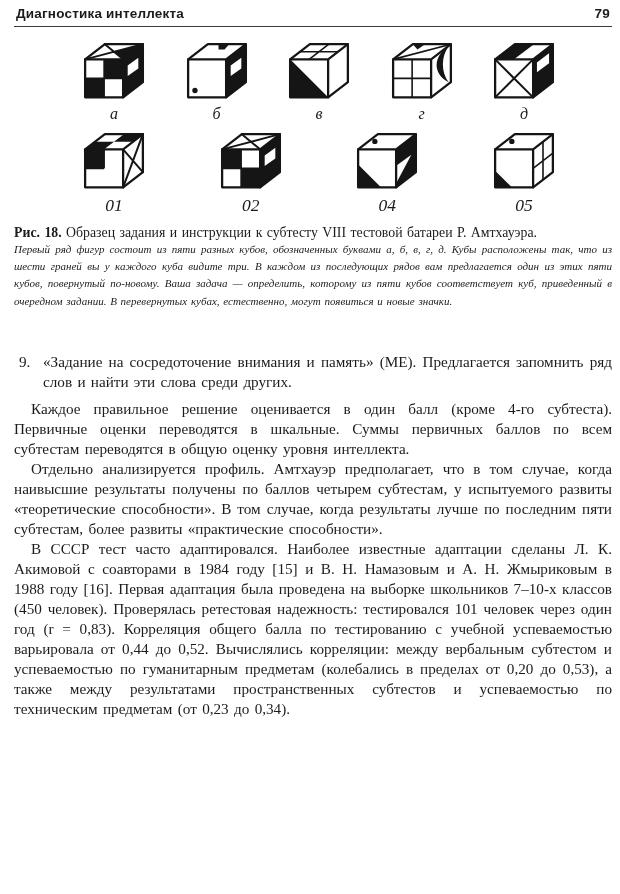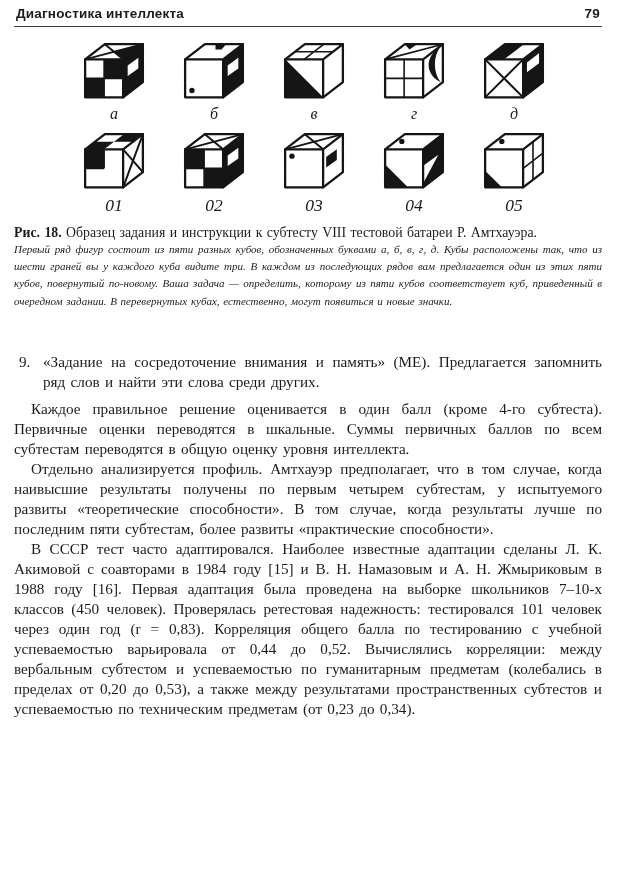--- a/index.html
+++ b/index.html
@@ -1,20 +1,20 @@
 <!DOCTYPE html>
 <html><head>
 <meta charset="utf-8">
 <style>
   html,body{margin:0;padding:0;background:#ffffff;}
   .page{
     position:relative;
     width:620px;height:894px;
     box-sizing:border-box;
-    padding:5px 18px 0 14px;
+    padding:5px 8px 0 14px;
     background:#ffffff;
     color:#1b1b1b;
     overflow:hidden;
     font-family:"Liberation Serif",serif;
   }
   
   .running{
     display:flex;justify-content:space-between;align-items:baseline;
     font-family:"Liberation Sans",sans-serif;
     font-weight:bold;font-size:13.5px;line-height:16px;
@@ -151,31 +151,20 @@
               <path d="M12 32h25v25H12z M37 57h25v25H37z" fill="#151515"></path>
               <path d="M37 32v50 M12 57h50" class="ln2"></path>
               <path class="out" d="M12 32 38 12h50v50L62 82H12z"></path>
               <path class="out" d="M12 32h50 M62 32 88 12 M62 32v50"></path>
             </svg>
             <div class="cube-label num">02</div>
           </div>
           <div class="cube-cell">
             <svg viewBox="0 0 100 92" width="76" height="70" xmlns="http://www.w3.org/2000/svg">
               <path d="M12 32 38 12h50v50L62 82H12z" fill="#ffffff"></path>
-              <path d="M12 32 88 12 M62 32 38 12" class="ln"></path>
-              <path d="M66 42 80 32v14L66 56z" fill="#151515"></path>
-              <circle cx="21" cy="41" r="3.5" fill="#151515"></circle>
-              <path class="out" d="M12 32 38 12h50v50L62 82H12z"></path>
-              <path class="out" d="M12 32h50 M62 32 88 12 M62 32v50"></path>
-            </svg>
-            <div class="cube-label num">03</div>
-          </div>
-          <div class="cube-cell">
-            <svg viewBox="0 0 100 92" width="76" height="70" xmlns="http://www.w3.org/2000/svg">
-              <path d="M12 32 38 12h50v50L62 82H12z" fill="#ffffff"></path>
               <circle cx="34" cy="21.5" r="3.5" fill="#151515"></circle>
               <path d="M62 32 88 12v50L62 82z" fill="#151515"></path>
               <path d="M63 75V53l19-14z" fill="#ffffff"></path>
               <path d="M12 52 42 82H12z" fill="#151515"></path>
               <path class="out" d="M12 32 38 12h50v50L62 82H12z"></path>
               <path class="out" d="M12 32h50 M62 32 88 12 M62 32v50"></path>
             </svg>
             <div class="cube-label num">04</div>
           </div>
           <div class="cube-cell">
@@ -196,17 +185,17 @@
       <p class="cap-italic">Первый ряд фигур состоит из пяти разных кубов, обозначенных буквами а, б, в, г, д. Кубы расположены так, что из шести граней вы у каждого куба видите три. В каждом из последующих рядов вам предлагается один из этих пяти кубов, повернутый по-новому. Ваша задача — определить, которому из пяти кубов соответствует куб, приведенный в очередном задании. В перевернутых кубах, естественно, могут появиться и новые значки.</p>
     </div>
   </section>
 
   <main>
     <div class="item9">
       <span class="num">9.</span>
       <span class="txt">«Задание на сосредоточение внимания и память» (ME). Предлагается запомнить ряд слов и найти эти слова среди других.</span>
     </div>
     <p>Каждое правильное решение оценивается в один балл (кроме 4-го субтеста). Первичные оценки переводятся в шкальные. Суммы первичных баллов по всем субтестам переводятся в общую оценку уровня интеллекта.</p>
-    <p>Отдельно анализируется профиль. Амтхауэр предполагает, что в том случае, когда наивысшие результаты получены по первым четырем субтестам, у испытуемого развиты «теоретические способности». В том случае, когда результаты лучше по последним пяти субтестам, более развиты «практические способности».</p>
+    <p>Отдельно анализируется профиль. Амтхауэр предполагает, что в том случае, когда наивысшие результаты получены по баллов четырем субтестам, у испытуемого развиты «теоретические способности». В том случае, когда результаты лучше по последним пяти субтестам, более развиты «практические способности».</p>
     <p>В СССР тест часто адаптировался. Наиболее известные адаптации сделаны Л. К. Акимовой с соавторами в 1984 году [15] и В. Н. Намазовым и А. Н. Жмыриковым в 1988 году [16]. Первая адаптация была проведена на выборке школьников 7–10-х классов (450 человек). Проверялась ретестовая надежность: тестировался 101 человек через один год (r = 0,83). Корреляция общего балла по тестированию с учебной успеваемостью варьировала от 0,44 до 0,52. Вычислялись корреляции: между вербальным субтестом и успеваемостью по гуманитарным предметам (колебались в пределах от 0,20 до 0,53), а также между результатами пространственных субтестов и успеваемостью по техническим предметам (от 0,23 до 0,34).</p>
   </main>
 
 </div>
 
 </body></html>

